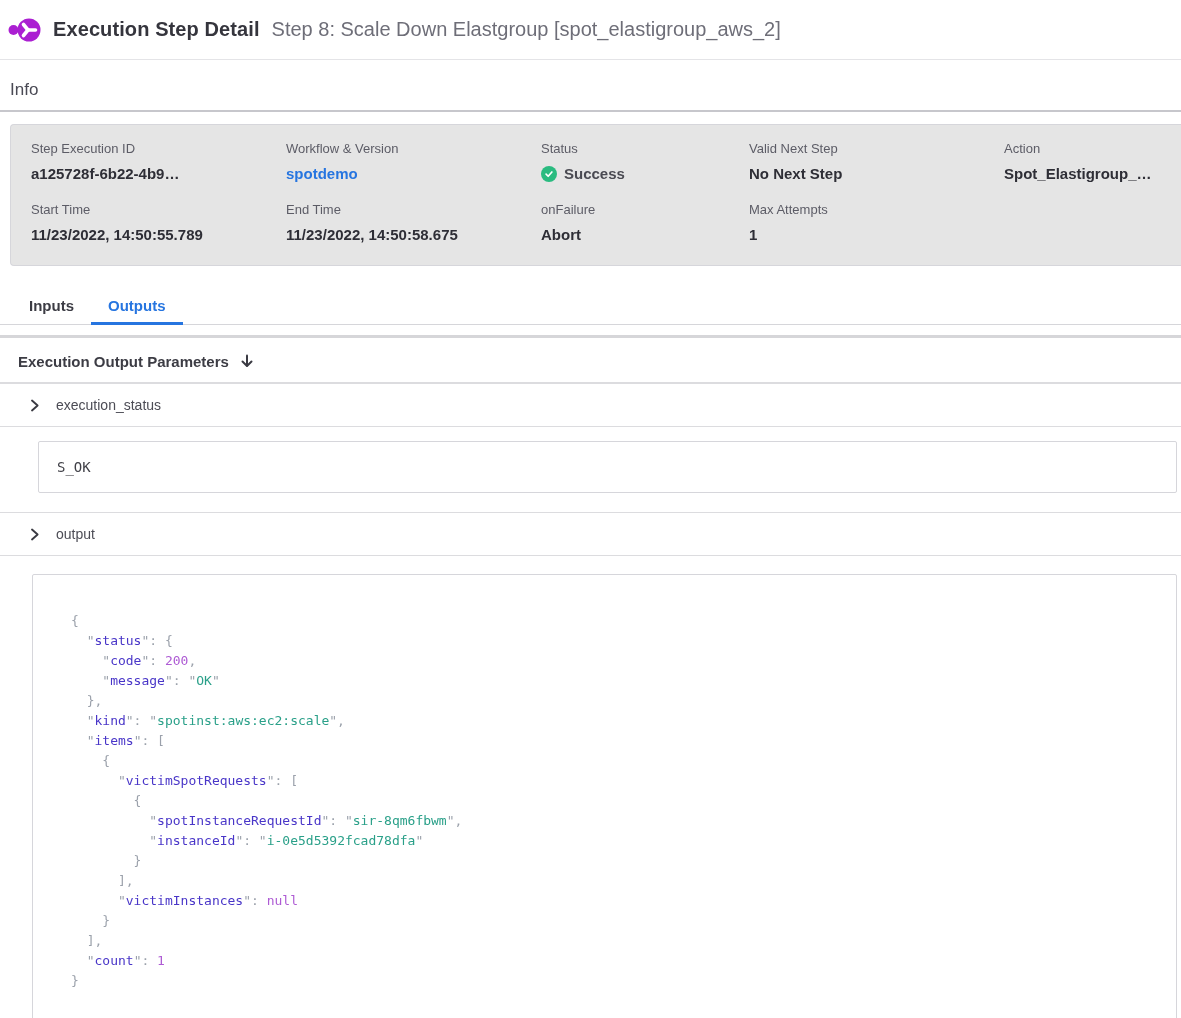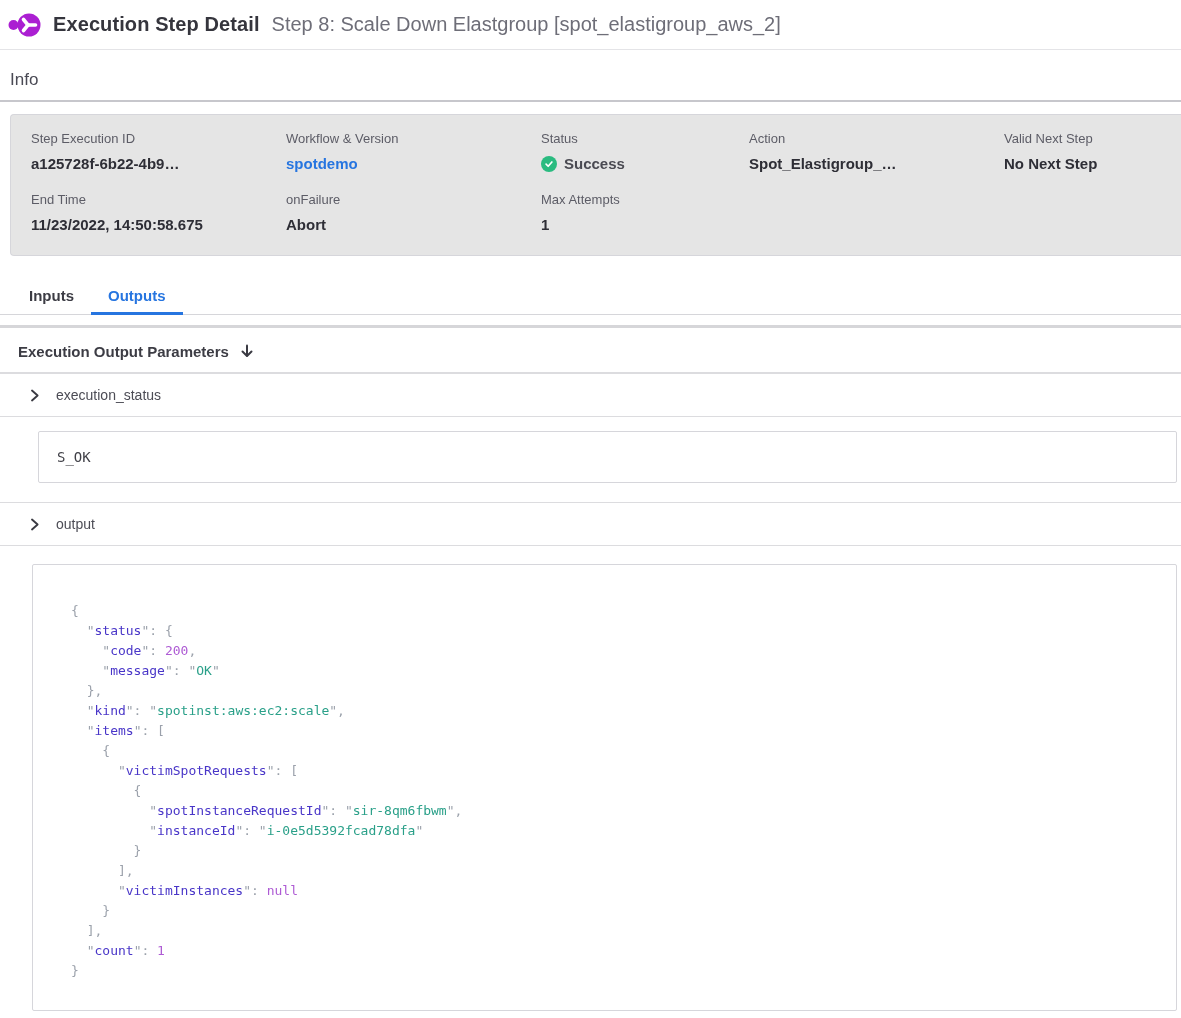--- a/index.html
+++ b/index.html
@@ -15,21 +15,21 @@
     --line:#dcdce0;
   }
   *{box-sizing:border-box;margin:0;padding:0;}
   body{
     width:1181px;height:1018px;background:#fff;overflow:hidden;
     font-family:"Liberation Sans","DejaVu Sans",sans-serif;color:var(--ink);
   }
   
   .page-header{
     display:flex;align-items:center;gap:12px;
-    height:50px;padding:0 16px 0 8px;border-bottom:1px solid #e4e4e7;background:#fff;
+    height:60px;padding:0 16px 0 8px;border-bottom:1px solid #e4e4e7;background:#fff;
   }
   .page-title{font-size:20px;font-weight:700;color:#35353d;letter-spacing:.1px;}
   .page-subtitle{font-size:20px;font-weight:400;color:#6e6e78;}
   
   .info-heading{
     padding:20px 0 10px 10px;font-size:17px;font-weight:400;color:#4a4a55;
   }
   .info-heading-rule{border:none;border-top:2px solid #c7c7cc;margin:0;}
   
   .info-card{
@@ -124,29 +124,33 @@
         <span class="check-circle icon">
           <svg width="10" height="10" viewBox="0 0 12 12">
             <polyline points="2.5 6.2 5 8.7 9.5 3.6" fill="none" stroke="#fff" stroke-width="2" stroke-linecap="round" stroke-linejoin="round"></polyline>
           </svg>
         </span>
         <span>Success</span>
       </div>
     </div>
 
     <div class="field">
+      <div class="field-label">Valid Next Step</div>
+      <div class="field-value">No Next Step</div>
+    </div>
+
+    <div class="field">
       <div class="field-label">Action</div>
       <div class="field-value">Spot_Elastigroup_…</div>
     </div>
 
     <div class="field">
-      <div class="field-label">Valid Next Step</div>
-      <div class="field-value">No Next Step</div>
-    </div>
-
+      <div class="field-label">Start Time</div>
+      <div class="field-value">11/23/2022, 14:50:55.789</div>
+    </div>
 
     <div class="field">
       <div class="field-label">End Time</div>
       <div class="field-value">11/23/2022, 14:50:58.675</div>
     </div>
 
     <div class="field">
       <div class="field-label">onFailure</div>
       <div class="field-value">Abort</div>
     </div>

